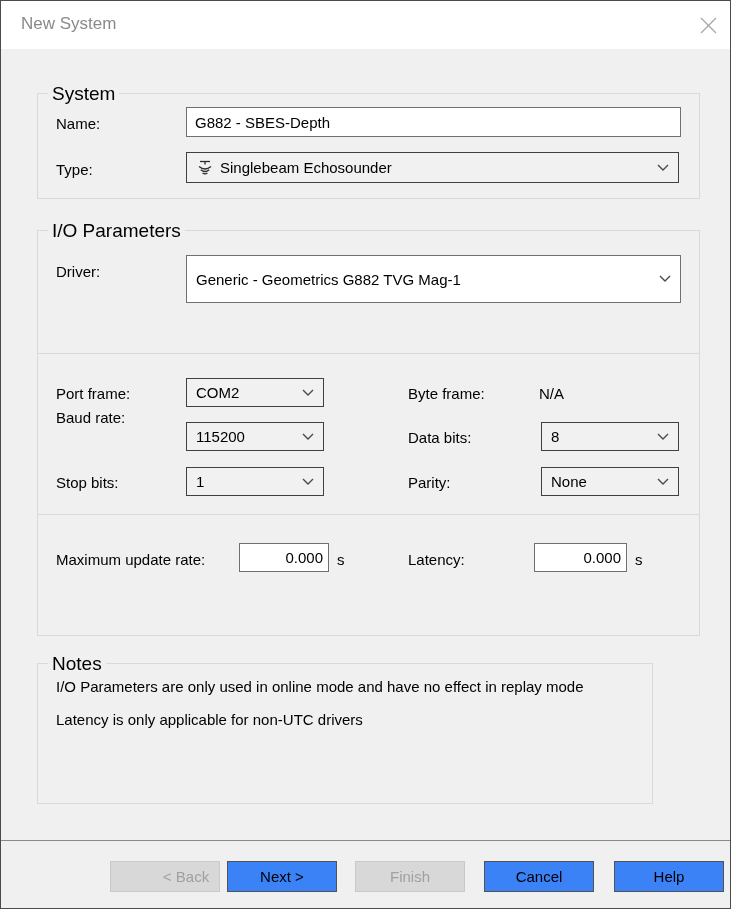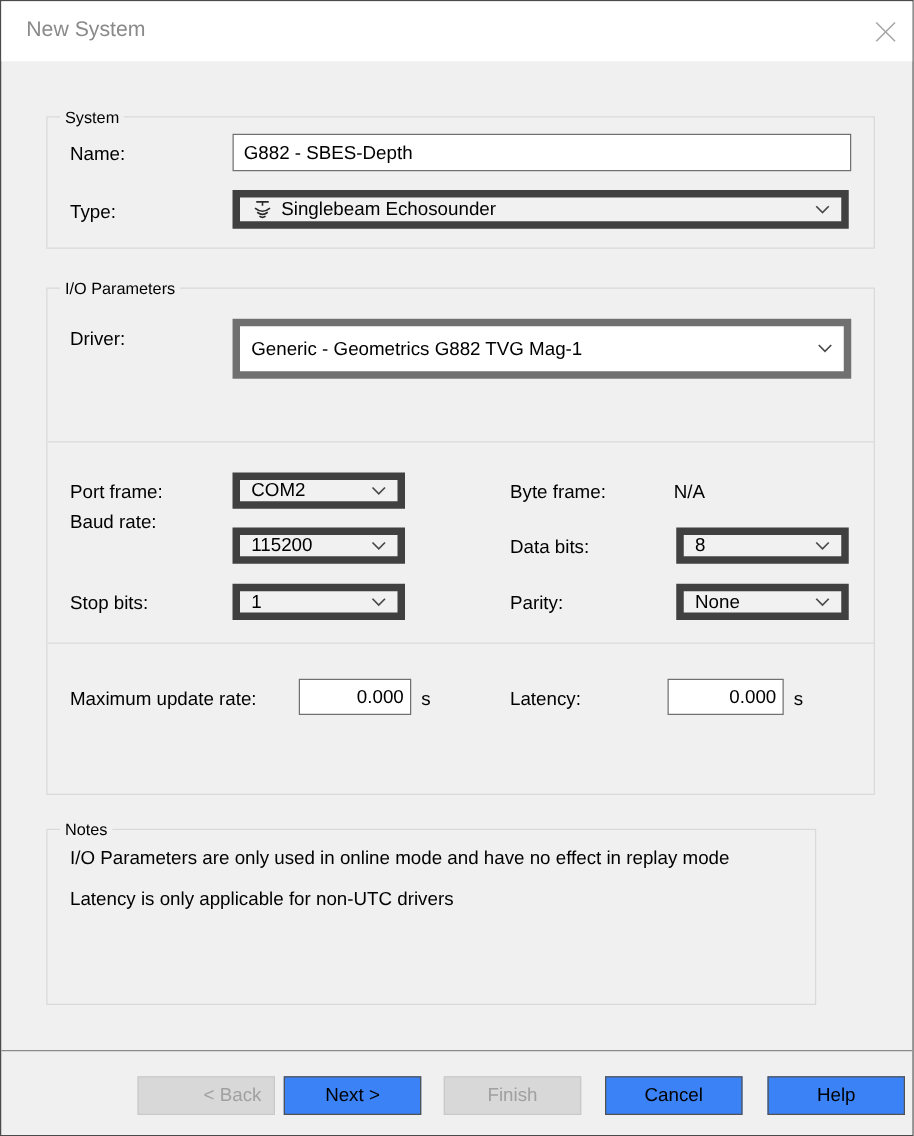--- a/index.html
+++ b/index.html
@@ -9,25 +9,25 @@
     background:#f0f0f0;border:1px solid #4b4b4b;
     font-family:"Liberation Sans","DejaVu Sans",sans-serif;
     color:#000;overflow:hidden;
   }
   .titlebar{position:absolute;left:0;top:0;width:100%;height:48px;background:#ffffff;}
   .titlebar .title{position:absolute;left:20px;top:13px;font-size:17px;color:#8a8a8a;}
   .close-btn{position:absolute;right:6px;top:8px;width:32px;height:32px;
     display:flex;align-items:center;justify-content:center;cursor:pointer;}
   .group{position:absolute;border:1px solid #d9d9d9;}
   .group .legend{position:absolute;top:-10px;left:10px;background:#f0f0f0;
-    padding:0 4px;font-size:13px;color:#000;line-height:19px;}
+    padding:0 4px;font-size:19px;color:#000;line-height:19px;}
   .lbl{position:absolute;font-size:15px;color:#000;white-space:nowrap;}
   .txtin{position:absolute;background:#ffffff;border:1px solid #707070;
     font-family:inherit;font-size:15px;color:#000;padding:0 8px;outline:none;}
-  .combo{position:absolute;background:#f1f1f1;border:6px solid #404040;
+  .combo{position:absolute;background:#f1f1f1;border:1px solid #404040;
     display:flex;align-items:center;padding:0 9px;font-size:15px;cursor:default;}
   .combo.white{background:#ffffff;border-color:#707070;}
   .combo .cv{flex:1 1 auto;overflow:hidden;white-space:nowrap;}
   .combo .chev{flex:0 0 auto;margin-left:6px;display:flex;align-items:center;}
   .combo .typeicon{flex:0 0 auto;margin-right:6px;display:flex;align-items:center;}
   .sep{position:absolute;height:1px;background:#d9d9d9;}
   .bottom-sep{position:absolute;left:0;top:839px;width:731px;height:1px;background:#8a8a8a;}
   .btn{position:absolute;top:860px;height:31px;font-family:inherit;font-size:15px;
     background:#3b82f6;border:1px solid #525252;color:#000;cursor:pointer;}
   .btn:disabled{background:#d8d8d8;border-color:#c9c9c9;color:#a0a0a0;cursor:default;}

